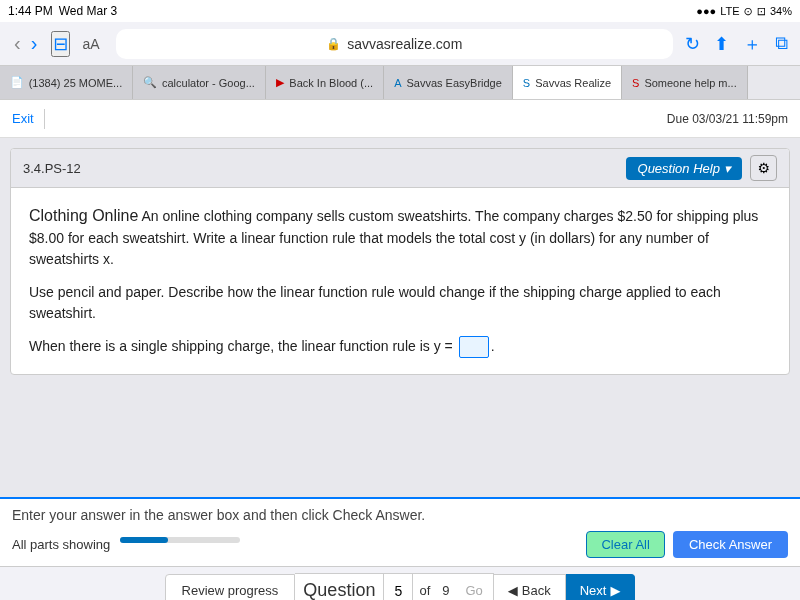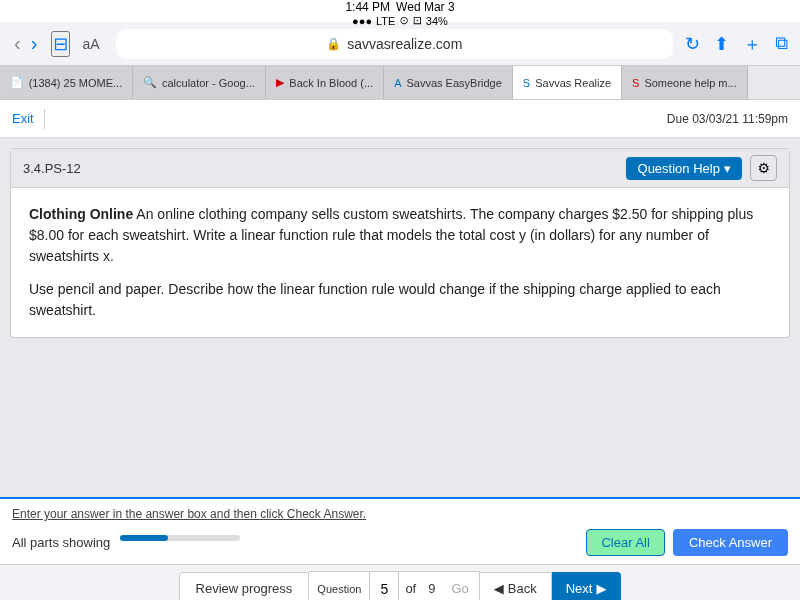--- a/index.html
+++ b/index.html
@@ -8,21 +8,20 @@
     
     .status-bar {
       background: white;
       height: 22px;
       display: flex;
       align-items: center;
       justify-content: space-between;
       padding: 0 8px;
       font-size: 12px;
       font-weight: 500;
-      flex-direction: column;
     }
     .status-left { display: flex; gap: 6px; align-items: center; }
     .status-right { display: flex; gap: 4px; align-items: center; font-size: 11px; }
 
     
     .nav-bar {
       background: #f2f2f7;
       height: 44px;
       display: flex;
       align-items: center;
@@ -122,49 +121,49 @@
       background: #0072bc;
       color: white;
       border: none;
       border-radius: 4px;
       padding: 4px 12px;
       font-size: 13px;
       cursor: pointer;
       display: flex;
       align-items: center;
       gap: 4px;
+      font-style: italic;
     }
     .gear-btn { background: none; border: 1px solid #aaa; border-radius: 4px; padding: 4px 6px; cursor: pointer; font-size: 14px; }
 
     .question-body { padding: 16px 18px; }
-    .question-title { font-weight: bold; display: inline; font-size: 14px; }
+    .question-title { font-weight: normal; display: inline; font-size: 16px; }
     .question-text { font-size: 14px; line-height: 1.5; color: #222; }
     .question-subtext { font-size: 14px; line-height: 1.5; color: #222; margin-top: 12px; }
     .answer-box {
       display: inline-block;
       width: 30px;
       height: 22px;
       border: 1px solid #007aff;
       border-radius: 2px;
       vertical-align: middle;
       margin: 0 2px;
       background: #e8f4ff;
     }
 
     
     .bottom-bar {
       background: white;
       border-top: 2px solid #007aff;
       padding: 8px 12px;
     }
     .bottom-bar-row1 {
-      font-size: 12px;
+      font-size: 14px;
       color: #444;
       margin-bottom: 8px;
-      text-decoration: underline;
     }
     .bottom-bar-row2 {
       display: flex;
       align-items: center;
       justify-content: space-between;
     }
     .all-parts { display: flex; gap: 10px; font-size: 13px; color: #333; }
     .progress-bar-container { width: 120px; height: 6px; background: #ddd; border-radius: 3px; }
     .progress-bar-fill { width: 40%; height: 100%; background: #0072bc; border-radius: 3px; }
     .clear-all-btn {
@@ -206,21 +205,21 @@
       color: #333;
     }
     .footer-question-group {
       display: flex;
       align-items: center;
       border: 1px solid #ccc;
       border-left: none;
       background: white;
       height: 36px;
     }
-    .footer-question-label { padding: 0 8px; font-size: 11px; color: #333; }
+    .footer-question-label { padding: 0 8px; font-size: 18px; color: #333; }
     .footer-question-input {
       width: 30px;
       height: 34px;
       border: none;
       border-left: 1px solid #ccc;
       border-right: 1px solid #ccc;
       text-align: center;
       font-size: 14px;
       background: white;
     }
@@ -345,20 +344,23 @@
           <span>⚙</span>
         </button>
       </div>
     </div>
 
     <div class="question-body">
       <p class="question-text">
         <span class="question-title">Clothing Online</span><span>  An online clothing company sells custom sweatshirts. The company charges $2.50 for shipping plus $8.00 for each sweatshirt. Write a linear function rule that models the total cost y (in dollars) for any number of sweatshirts x.</span>
       </p>
       <p class="question-subtext">Use pencil and paper. Describe how the linear function rule would change if the shipping charge applied to each sweatshirt.</p>
+      <p class="question-subtext">
+        <span>When there is a single shipping charge, the linear function rule is y = </span><span class="answer-box"></span><span>.</span>
+      </p>
     </div>
   </div>
 </div>
 
 <div class="bottom-bar">
   <div class="bottom-bar-row1">Enter your answer in the answer box and then click Check Answer.</div>
   <div class="bottom-bar-row2">
     <div class="all-parts">
       <span>All parts showing</span>
       <div class="progress-bar-container">

